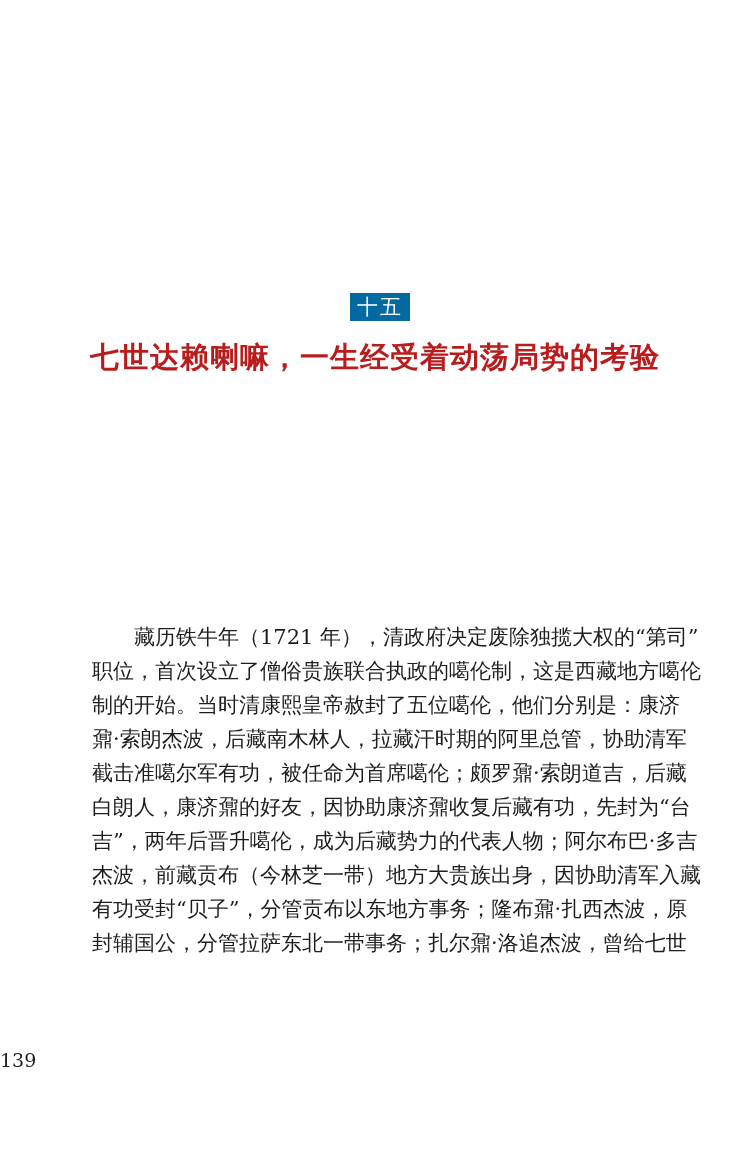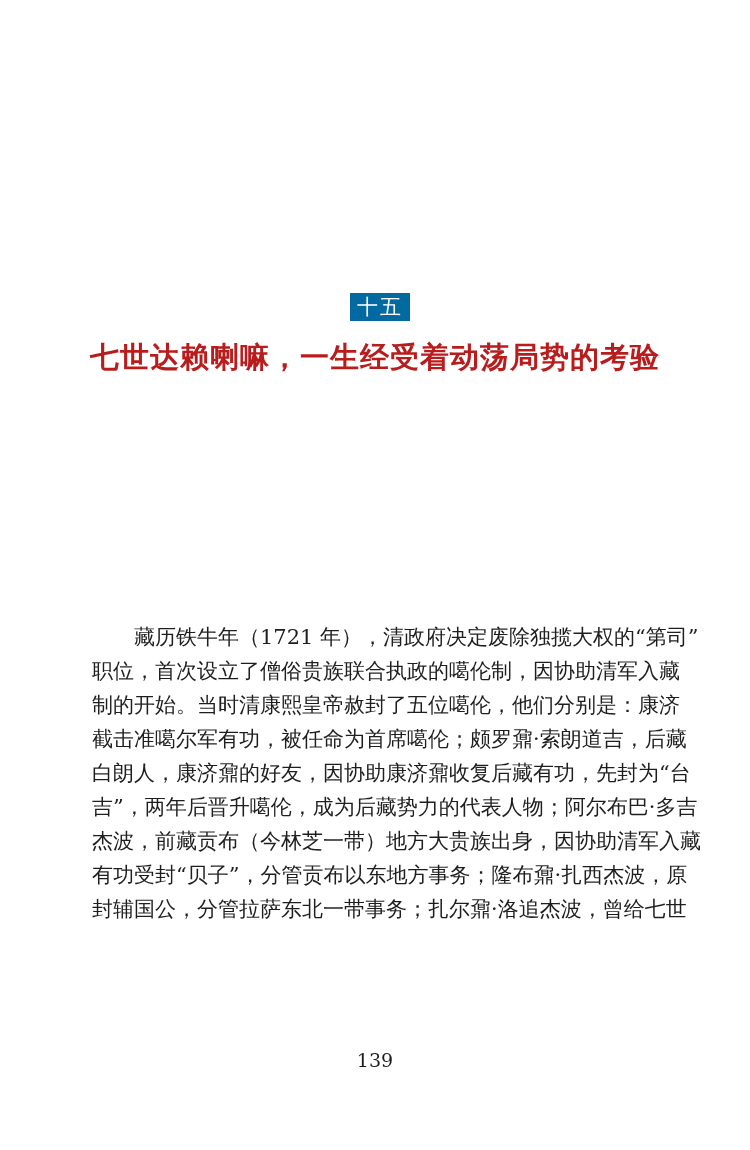--- a/index.html
+++ b/index.html
@@ -60,40 +60,41 @@
     white-space: nowrap;
   }
   .body-line.indent {
     text-indent: 2em;
   }
   .page-number {
     position: absolute;
     top: 1049px;
     left: 0;
     width: 100%;
-    text-align: center;
+    text-align: left;
     font-size: 19px;
     color: #1e1e1e;
   }
 </style>
 </head>
 <body>
 
 <div class="page">
 
   <div class="chapter-badge-row">
     <span class="chapter-badge">十五</span>
   </div>
 
   <h1 class="chapter-title">七世达赖喇嘛，一生经受着动荡局势的考验</h1>
 
   <div class="body-text">
     <div class="body-line indent">藏历铁牛年（1721 年），清政府决定废除独揽大权的“第司”</div>
-    <div class="body-line">职位，首次设立了僧俗贵族联合执政的噶伦制，因协助清军入藏</div>
+    <div class="body-line">职位，首次设立了僧俗贵族联合执政的噶伦制，这是西藏地方噶伦</div>
     <div class="body-line">制的开始。当时清康熙皇帝赦封了五位噶伦，他们分别是：康济</div>
+    <div class="body-line">鼐·索朗杰波，后藏南木林人，拉藏汗时期的阿里总管，协助清军</div>
     <div class="body-line">截击准噶尔军有功，被任命为首席噶伦；颇罗鼐·索朗道吉，后藏</div>
     <div class="body-line">白朗人，康济鼐的好友，因协助康济鼐收复后藏有功，先封为“台</div>
     <div class="body-line">吉”，两年后晋升噶伦，成为后藏势力的代表人物；阿尔布巴·多吉</div>
     <div class="body-line">杰波，前藏贡布（今林芝一带）地方大贵族出身，因协助清军入藏</div>
     <div class="body-line">有功受封“贝子”，分管贡布以东地方事务；隆布鼐·扎西杰波，原</div>
     <div class="body-line">封辅国公，分管拉萨东北一带事务；扎尔鼐·洛追杰波，曾给七世</div>
   </div>
 
   <div class="page-number">139</div>
 

